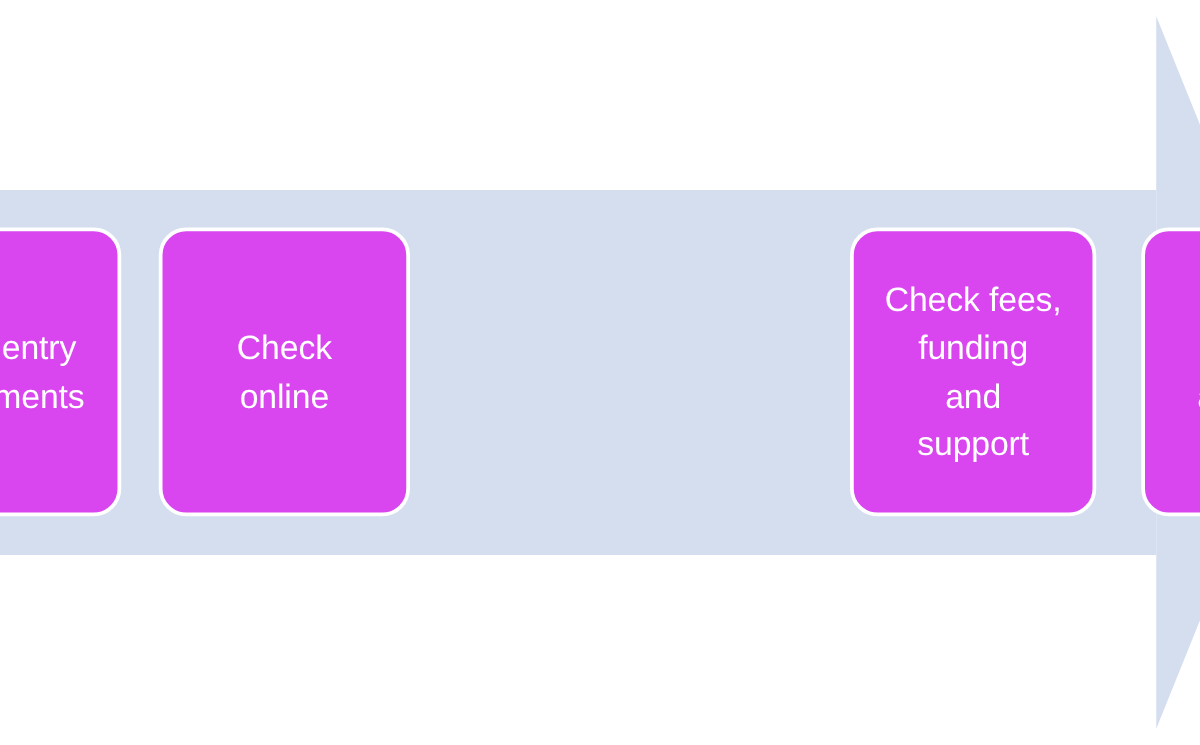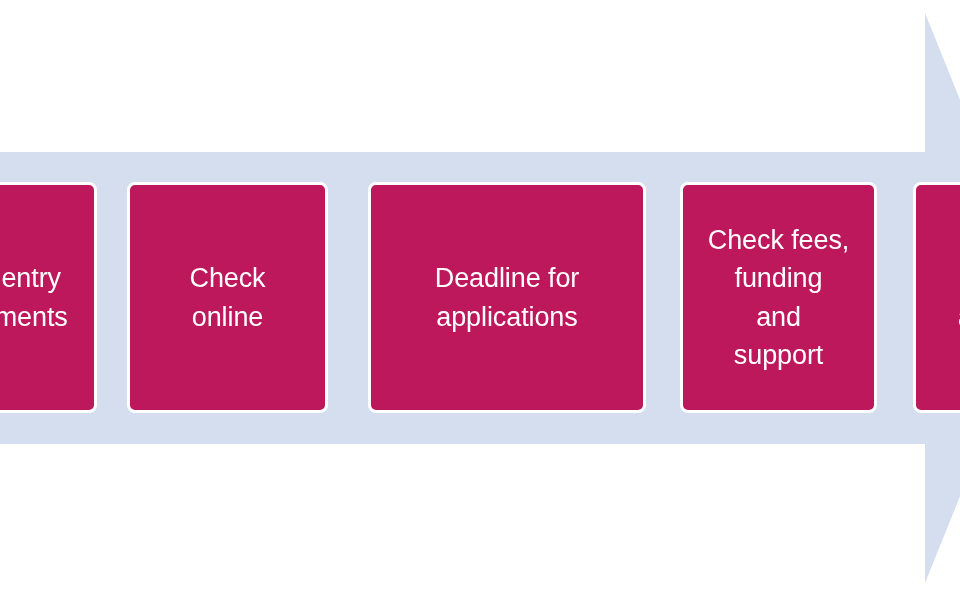--- a/index.html
+++ b/index.html
@@ -37,22 +37,22 @@
     top: 182px;
     height: 231px;
     width: 960px;
   }
 
   .step-box {
     position: absolute;
     top: 0;
     height: 231px;
     box-sizing: border-box;
-    background: #be185d;
-    border-radius: 8px;
+    background: #d946ef;
+    border-radius: 22px;
     border: 3px solid #FFFFFF;
     display: flex;
     align-items: center;
     justify-content: center;
     padding: 4px 8px;
   }
 
   .step-label {
     color: #FFFFFF;
     font-family: "Liberation Sans", sans-serif;
@@ -88,24 +88,20 @@
     <div class="step-box" id="step-0">
       <span class="step-label">Check entry
 requirements</span>
     </div>
 
     <div class="step-box" id="step-1">
       <span class="step-label">Check
 online</span>
     </div>
 
-    <div class="step-box" id="step-2">
-      <span class="step-label">Deadline for
-applications</span>
-    </div>
 
     <div class="step-box" id="step-3">
       <span class="step-label">Check fees,
 funding
 and
 support</span>
     </div>
 
     <div class="step-box" id="step-4">
       <span class="step-label">Receive

